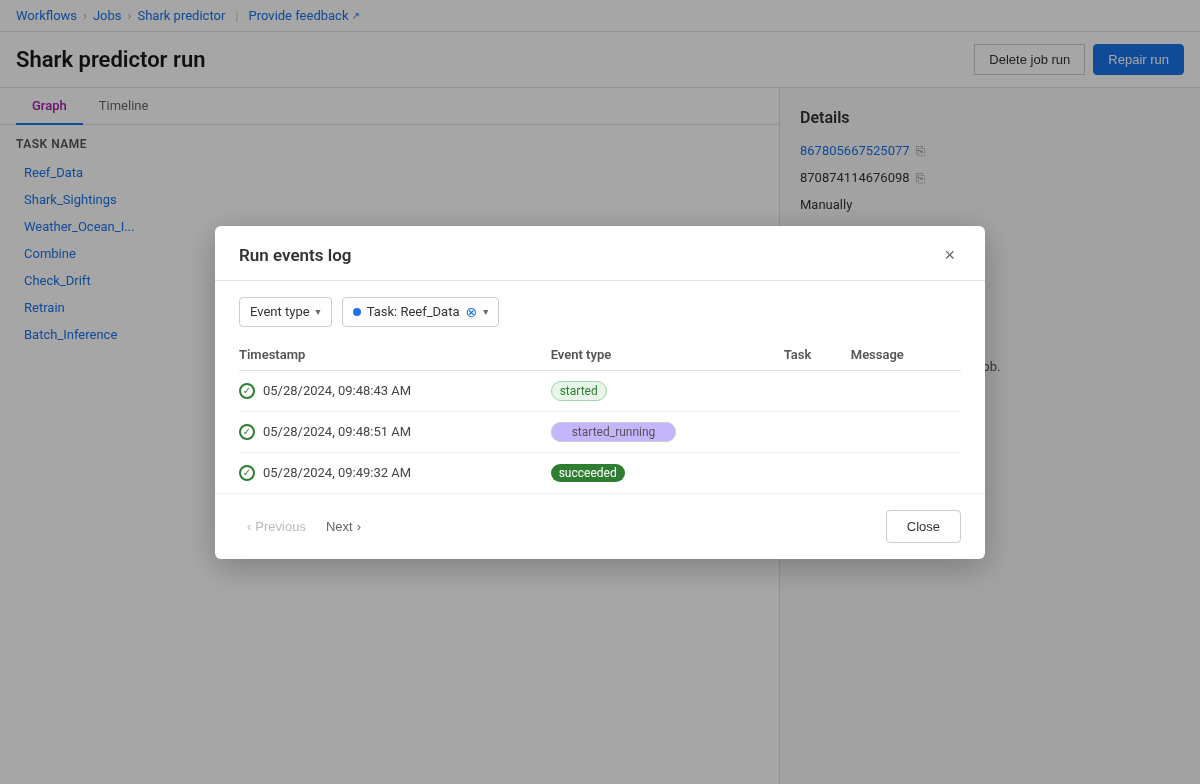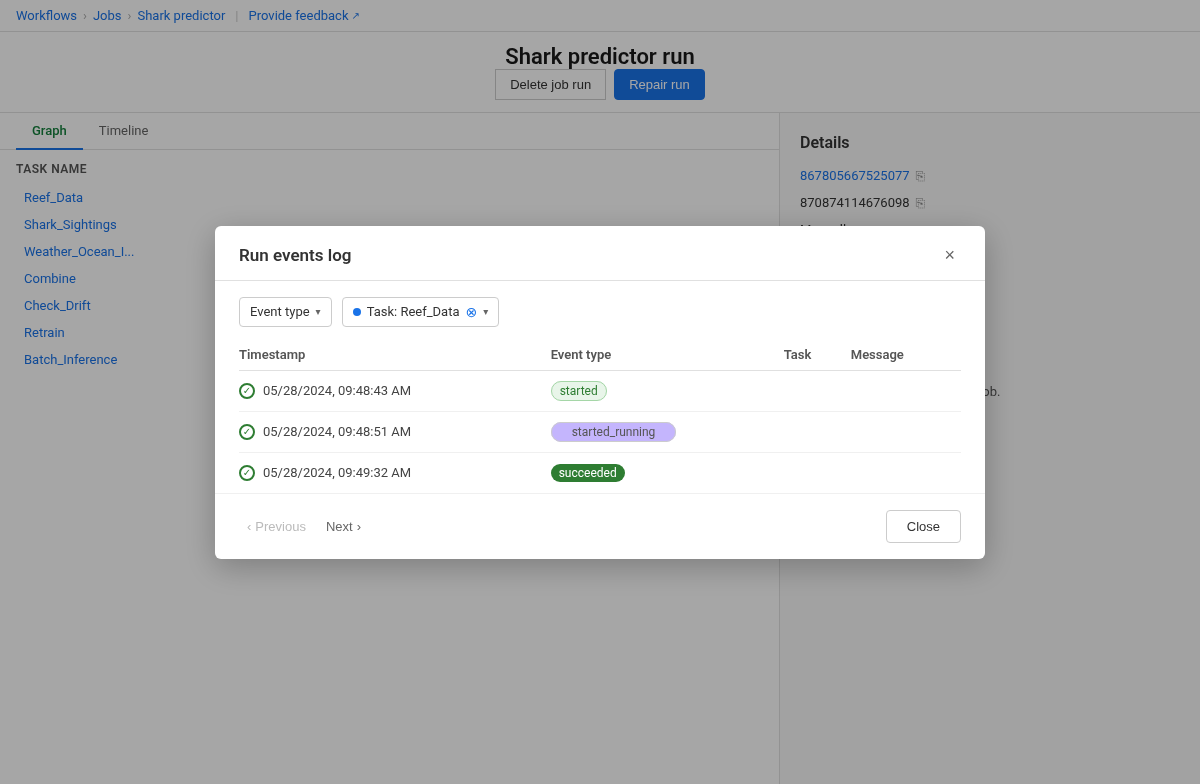--- a/index.html
+++ b/index.html
@@ -21,21 +21,20 @@
     .ext-icon { font-size: 10px; }
 
     
     .page-header {
       background: #fff;
       padding: 12px 16px;
       display: flex;
       align-items: center;
       justify-content: space-between;
       border-bottom: 1px solid #e0e0e0;
-      flex-direction: column;
     }
     .page-title { font-size: 22px; font-weight: 600; color: #1a1a1a; }
     .header-actions { display: flex; gap: 8px; }
     .btn-outline {
       background: #fff;
       border: 1px solid #ccc;
       padding: 7px 14px;
       border-radius: 0;
       cursor: pointer;
       font-size: 13px;
@@ -75,21 +74,21 @@
     }
     .tab {
       padding: 10px 16px;
       cursor: pointer;
       font-size: 13px;
       color: #666;
       border-bottom: 2px solid transparent;
       margin-bottom: -1px;
     }
     .tab.active {
-      color: #15803d;
+      color: #a21caf;
       border-bottom-color: #1a73e8;
       font-weight: 500;
     }
 
     
     .task-list {
       padding: 12px 16px;
     }
     .task-list-header {
       font-size: 12px;

